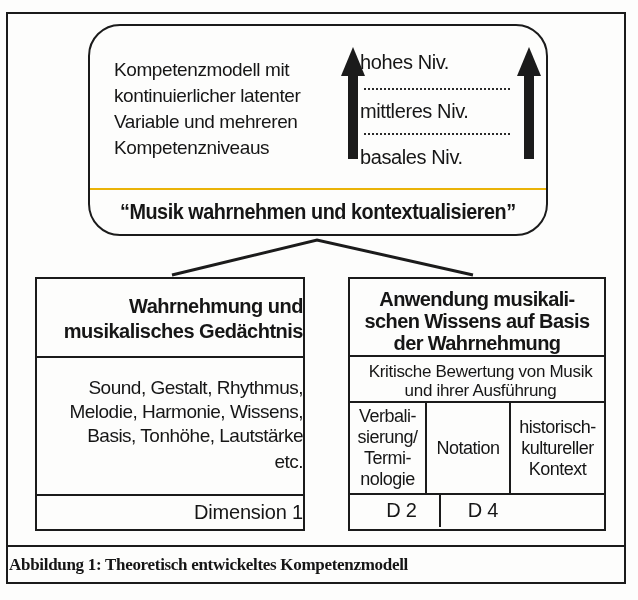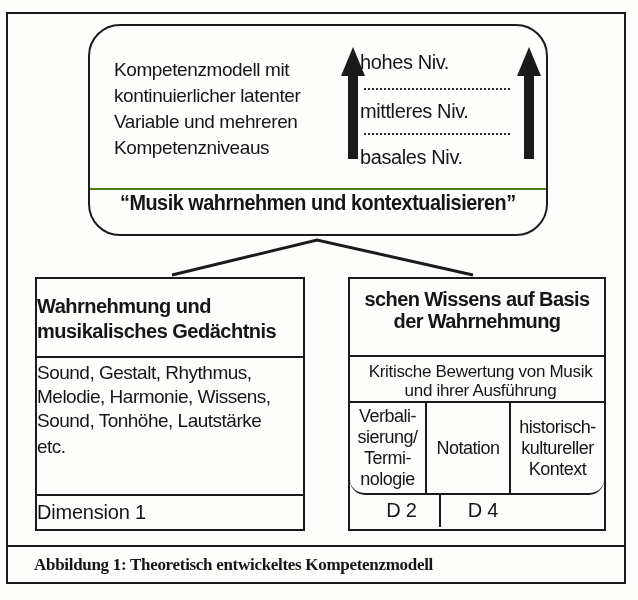--- a/index.html
+++ b/index.html
@@ -19,53 +19,53 @@
     border-left:12px solid transparent;border-right:12px solid transparent;
     border-bottom:29px solid #1b1b1b;}
   .arrow .shaft{width:10px;height:84px;margin:-1px auto 0;background:#1b1b1b;}
   .arrow-left{left:251px;top:21px;}
   .arrow-right{left:427px;top:21px;}
   .dotted{position:absolute;left:274px;width:146px;border-top:2px dotted #2a2a2a;height:0;}
   .dot1{top:62px;} .dot2{top:107px;}
   .level{position:absolute;left:270px;width:154px;text-align:left;
     font-size:20px;line-height:22px;letter-spacing:-0.4px;}
   .lv1{top:25px;} .lv2{top:74px;} .lv3{top:120px;}
-  .quote{position:absolute;left:0;right:0;bottom:0;top:162px;border-top:2px solid #4d7c0f;
-    display:flex;justify-content:center;overflow:hidden;}
+  .quote{position:absolute;left:0;right:0;bottom:0;top:162px;border-top:2px solid #eab308;
+    display:flex;align-items:center;justify-content:center;overflow:hidden;}
   .quote span{font-weight:bold;font-size:22px;white-space:nowrap;
     transform:scaleX(0.9);letter-spacing:-0.5px;}
   
   .connector{position:absolute;left:155px;top:232px;}
   
   .left-box{position:absolute;left:35px;top:277px;width:270px;height:254px;
-    border:2px solid #1b1b1b;box-sizing:border-box;background:#fdfdfc;text-align:left;}
+    border:2px solid #1b1b1b;box-sizing:border-box;background:#fdfdfc;text-align:right;}
   .lb-header{height:79px;border-bottom:2px solid #1b1b1b;box-sizing:border-box;
     font-weight:bold;font-size:20px;line-height:25px;padding-top:15px;letter-spacing:-0.5px;}
   .lb-content{height:138px;border-bottom:2px solid #1b1b1b;box-sizing:border-box;
-    font-size:19px;line-height:24px;padding-top:3px;letter-spacing:-0.5px;}
+    font-size:19px;line-height:24px;padding-top:18px;letter-spacing:-0.5px;}
   .lb-etc{margin-top:2px;}
   .lb-dim{height:33px;line-height:32px;font-size:20px;}
   
   .right-box{position:absolute;left:348px;top:277px;width:258px;height:254px;
     border:2px solid #1b1b1b;box-sizing:border-box;background:#fdfdfc;text-align:center;}
   .rb-header{height:78px;border-bottom:2px solid #1b1b1b;box-sizing:border-box;
     font-weight:bold;font-size:20px;line-height:22px;padding-top:9px;letter-spacing:-0.6px;}
   .rb-sub{height:46px;border-bottom:2px solid #1b1b1b;box-sizing:border-box;
     font-size:17px;line-height:19px;padding-top:5px;letter-spacing:-0.3px;padding-left:7px;}
-  .rb-cols,.rb-dims{display:grid;grid-template-columns:77px 84px 1fr;border-radius:15px;}
+  .rb-cols,.rb-dims{display:grid;grid-template-columns:77px 84px 1fr;}
   .rb-cols{height:92px;border-bottom:2px solid #1b1b1b;box-sizing:border-box;}
   .rb-cols .cell{font-size:18px;line-height:21px;letter-spacing:-0.5px;
     display:flex;flex-direction:column;justify-content:center;align-items:center;}
   .cell.b-r{border-right:2px solid #1b1b1b;}
   .rb-dims{height:32px;margin-left:14px;}
   .rb-dims .cell{font-size:20px;line-height:31px;}
   
   .caption{position:absolute;left:6px;top:545px;width:620px;height:39px;
     border:2px solid #1b1b1b;box-sizing:border-box;background:#fdfdfc;
-    display:flex;align-items:center;padding-left:26px;}
+    display:flex;align-items:center;padding-left:1px;}
   .caption span{font-family:"Liberation Serif","DejaVu Serif",serif;
     font-weight:bold;font-size:17px;letter-spacing:-0.3px;}
 </style>
 </head>
 <body>
 
 <div class="page">
   <div class="frame"></div>
 
   <div class="model-box">
@@ -102,28 +102,29 @@
   </svg>
 
   <div class="left-box">
     <div class="lb-header">
       <div>Wahrnehmung und</div>
       <div>musikalisches Gedächtnis</div>
     </div>
     <div class="lb-content">
       <div>Sound, Gestalt, Rhythmus,</div>
       <div>Melodie, Harmonie, Wissens,</div>
-      <div>Sound, Tonhöhe, Lautstärke</div>
+      <div>Basis, Tonhöhe, Lautstärke</div>
       <div class="lb-etc">etc.</div>
     </div>
     <div class="lb-dim">Dimension 1</div>
   </div>
 
   <div class="right-box">
     <div class="rb-header">
+      <div>Anwendung musikali-</div>
       <div>schen Wissens auf Basis</div>
       <div>der Wahrnehmung</div>
     </div>
     <div class="rb-sub">
       <div>Kritische Bewertung von Musik</div>
       <div>und ihrer Ausführung</div>
     </div>
     <div class="rb-cols">
       <div class="cell b-r">
         <div>Verbali-</div>

